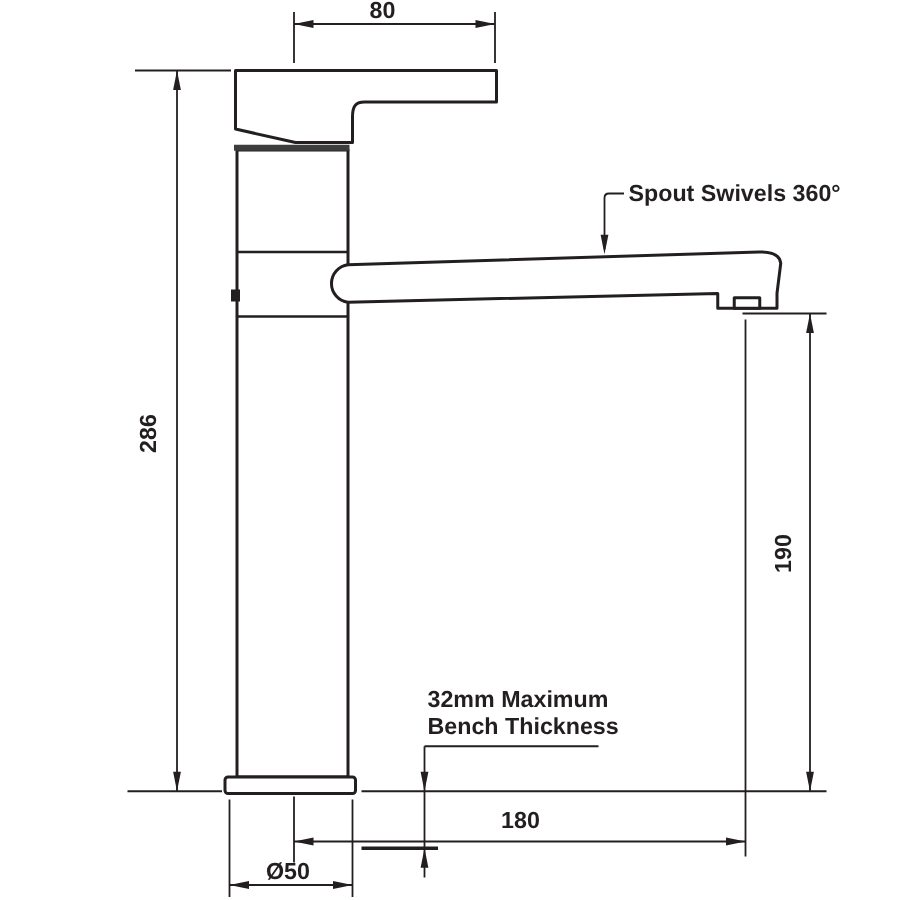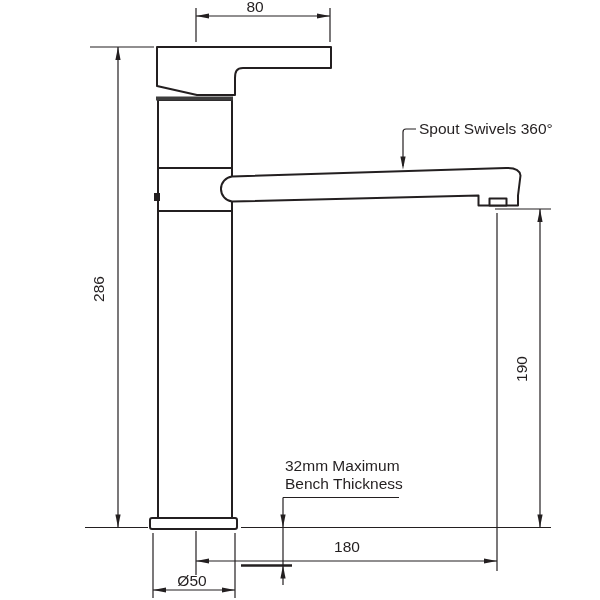--- a/index.html
+++ b/index.html
@@ -1,16 +1,16 @@
 <!DOCTYPE html>
 <html><head>
 <meta charset="utf-8">
 <style>
   html,body{margin:0;padding:0;background:#ffffff;}
-  .stage{width:600px;height:600px;position:relative;background:#ffffff;overflow:hidden;}
+  .stage{width:600px;height:600px;position:relative;background:#ffffff;overflow:hidden;font-weight:bold;}
   svg{display:block;}
   .outline{fill:#ffffff;stroke:#231f20;stroke-width:2;stroke-linejoin:round;}
   .outline-thin{fill:none;stroke:#231f20;stroke-width:1.8;}
   .dim{stroke:#231f20;stroke-width:1.2;fill:none;}
   .dim-thick{stroke:#231f20;stroke-width:2.4;fill:none;}
   .arrow{fill:#231f20;stroke:none;}
   .dim-text{font-family:"Liberation Sans",sans-serif;font-size:15.5px;fill:#231f20;}
   .note-text{font-family:"Liberation Sans",sans-serif;font-size:15.5px;fill:#231f20;}
   .collar{stroke:#3d3d3d;stroke-width:4;}
 </style>

